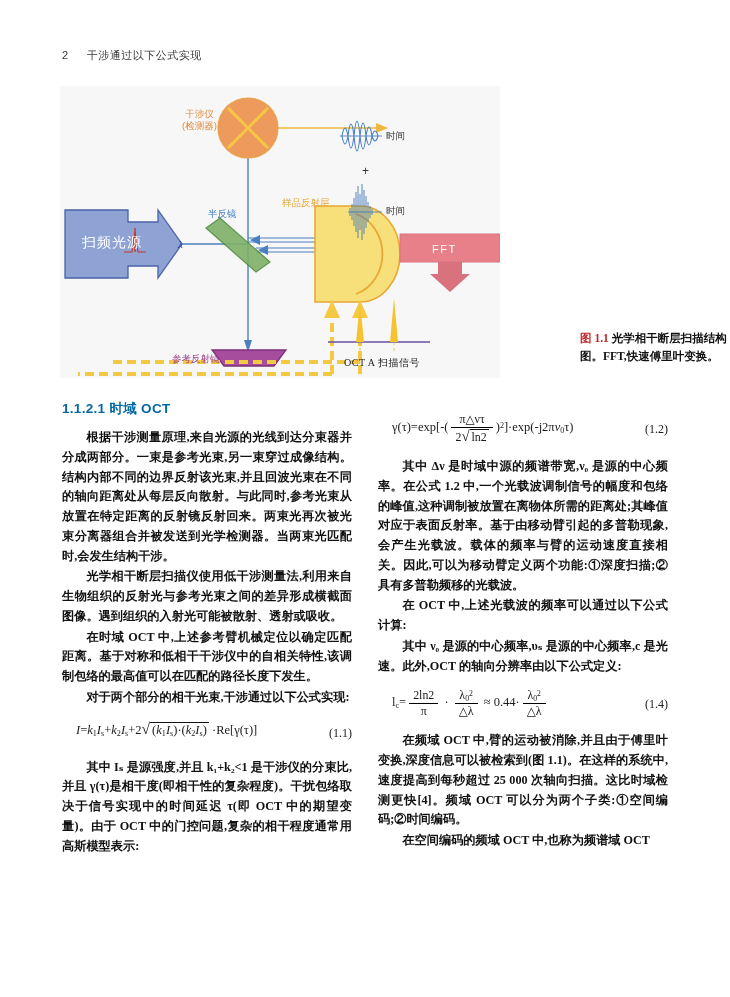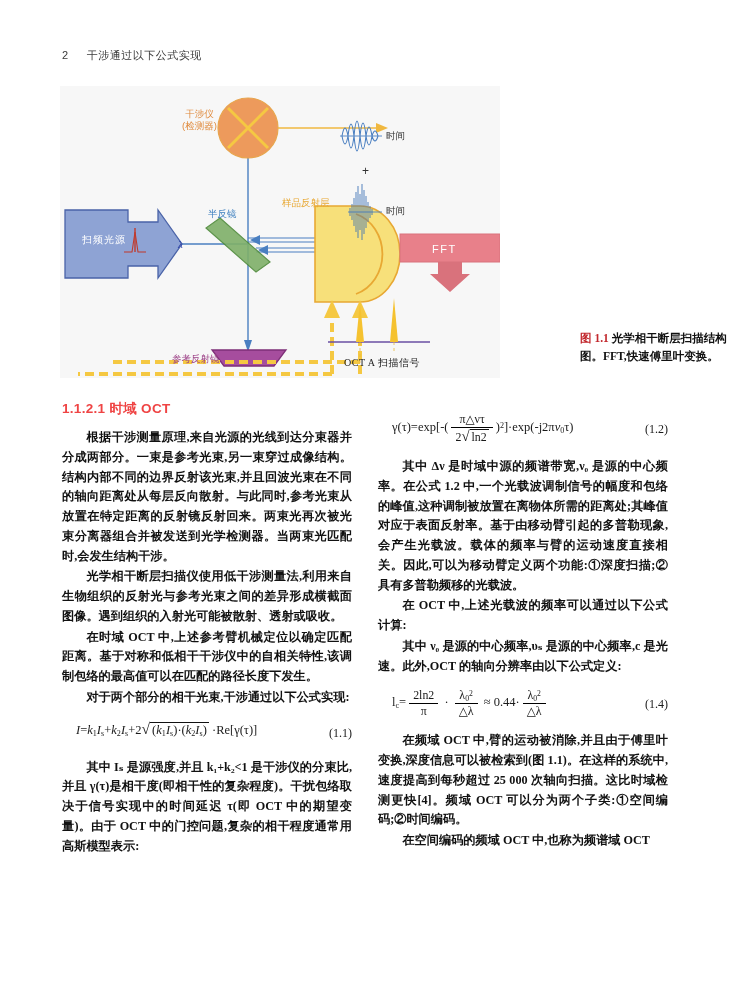--- a/index.html
+++ b/index.html
@@ -30,21 +30,21 @@
   }
   .fig-svg{position:absolute;left:0;top:0;}
 
   .fig-label{
     position:absolute;
     font-family:"Liberation Sans","DejaVu Sans",sans-serif;
     font-size:9.5px;line-height:1.25;
     white-space:nowrap;
   }
   .lbl-interf{left:106px;top:22px;color:#e08a3c;text-align:center;margin-left:16px;}
-  .lbl-source{left:22px;top:148px;color:#ffffff;font-size:10px;letter-spacing:1px;}
+  .lbl-source{left:22px;top:148px;color:#ffffff;font-size:14px;letter-spacing:1px;}
   .lbl-splitter{left:148px;top:122px;color:#3a7dbe;}
   .lbl-sample{left:222px;top:111px;color:#e8a833;}
   .lbl-refmirror{left:112px;top:267px;color:#9c3f86;}
   .lbl-lambda{left:118px;top:152px;color:#2b3ea8;font-style:italic;font-size:11px;
     font-family:"Liberation Serif",serif;}
   .lbl-time1{left:326px;top:44px;color:#333;}
   .lbl-time2{left:326px;top:119px;color:#333;}
   .lbl-plus{left:302px;top:78px;color:#333;font-size:12px;}
   .lbl-fft{left:372px;top:157px;color:#ffffff;font-size:11px;letter-spacing:1.5px;
     font-family:"Liberation Sans",sans-serif;}
@@ -61,21 +61,21 @@
   .caption .cap-num{color:#c2282d;font-family:Liberation Serif, serif;}
 
   
   .col{position:absolute;top:400px;width:290px;}
   .col-left{left:62px;}
   .col-right{left:378px;}
 
   h3.sec{
     margin:0 0 10px 0;
     font-family:"Liberation Sans","DejaVu Sans",sans-serif;
-    font-size:13.5px;font-weight:bold;color:#ef4444;
+    font-size:13.5px;font-weight:bold;color:#0369a1;
     letter-spacing:.3px;
   }
   h3.sec.second{margin-top:16px;}
   p.body{
     margin:0 0 1px 0;
     font-size:12.2px;line-height:1.62;
     text-align:justify;
     text-indent:2em;
     font-weight:bold;
     color:#111;

